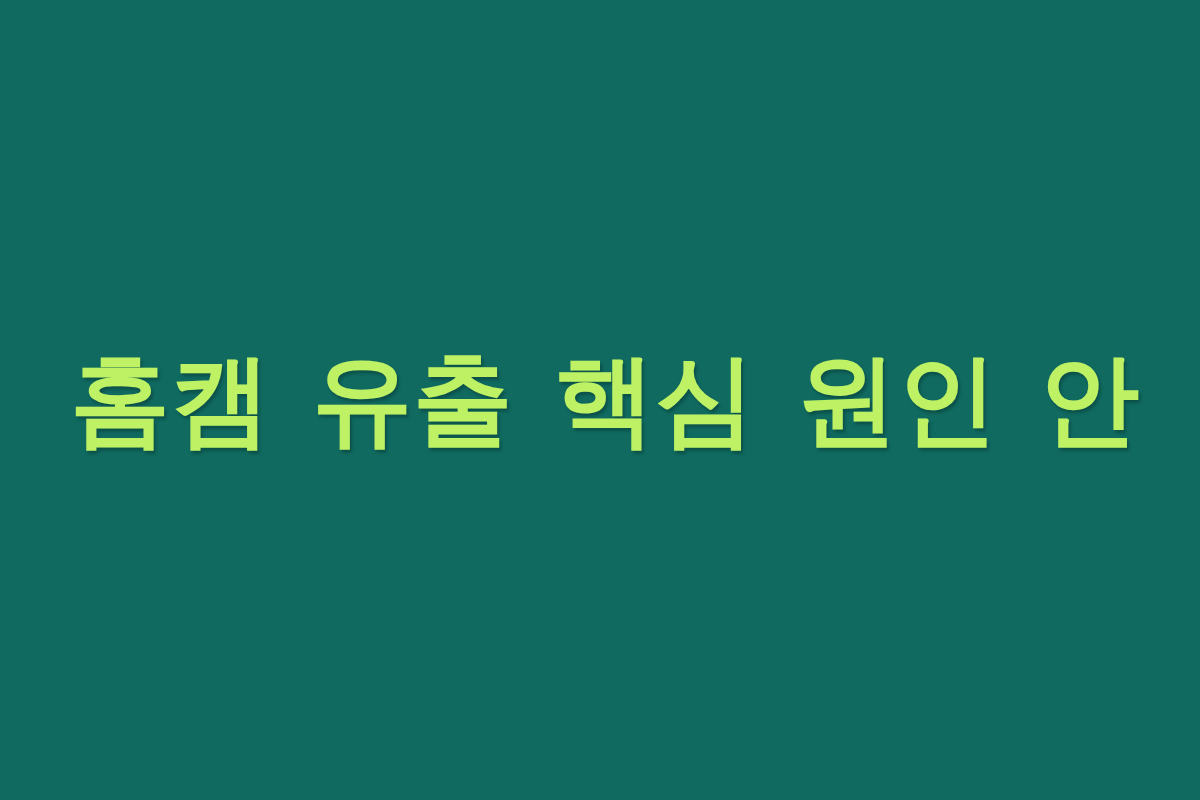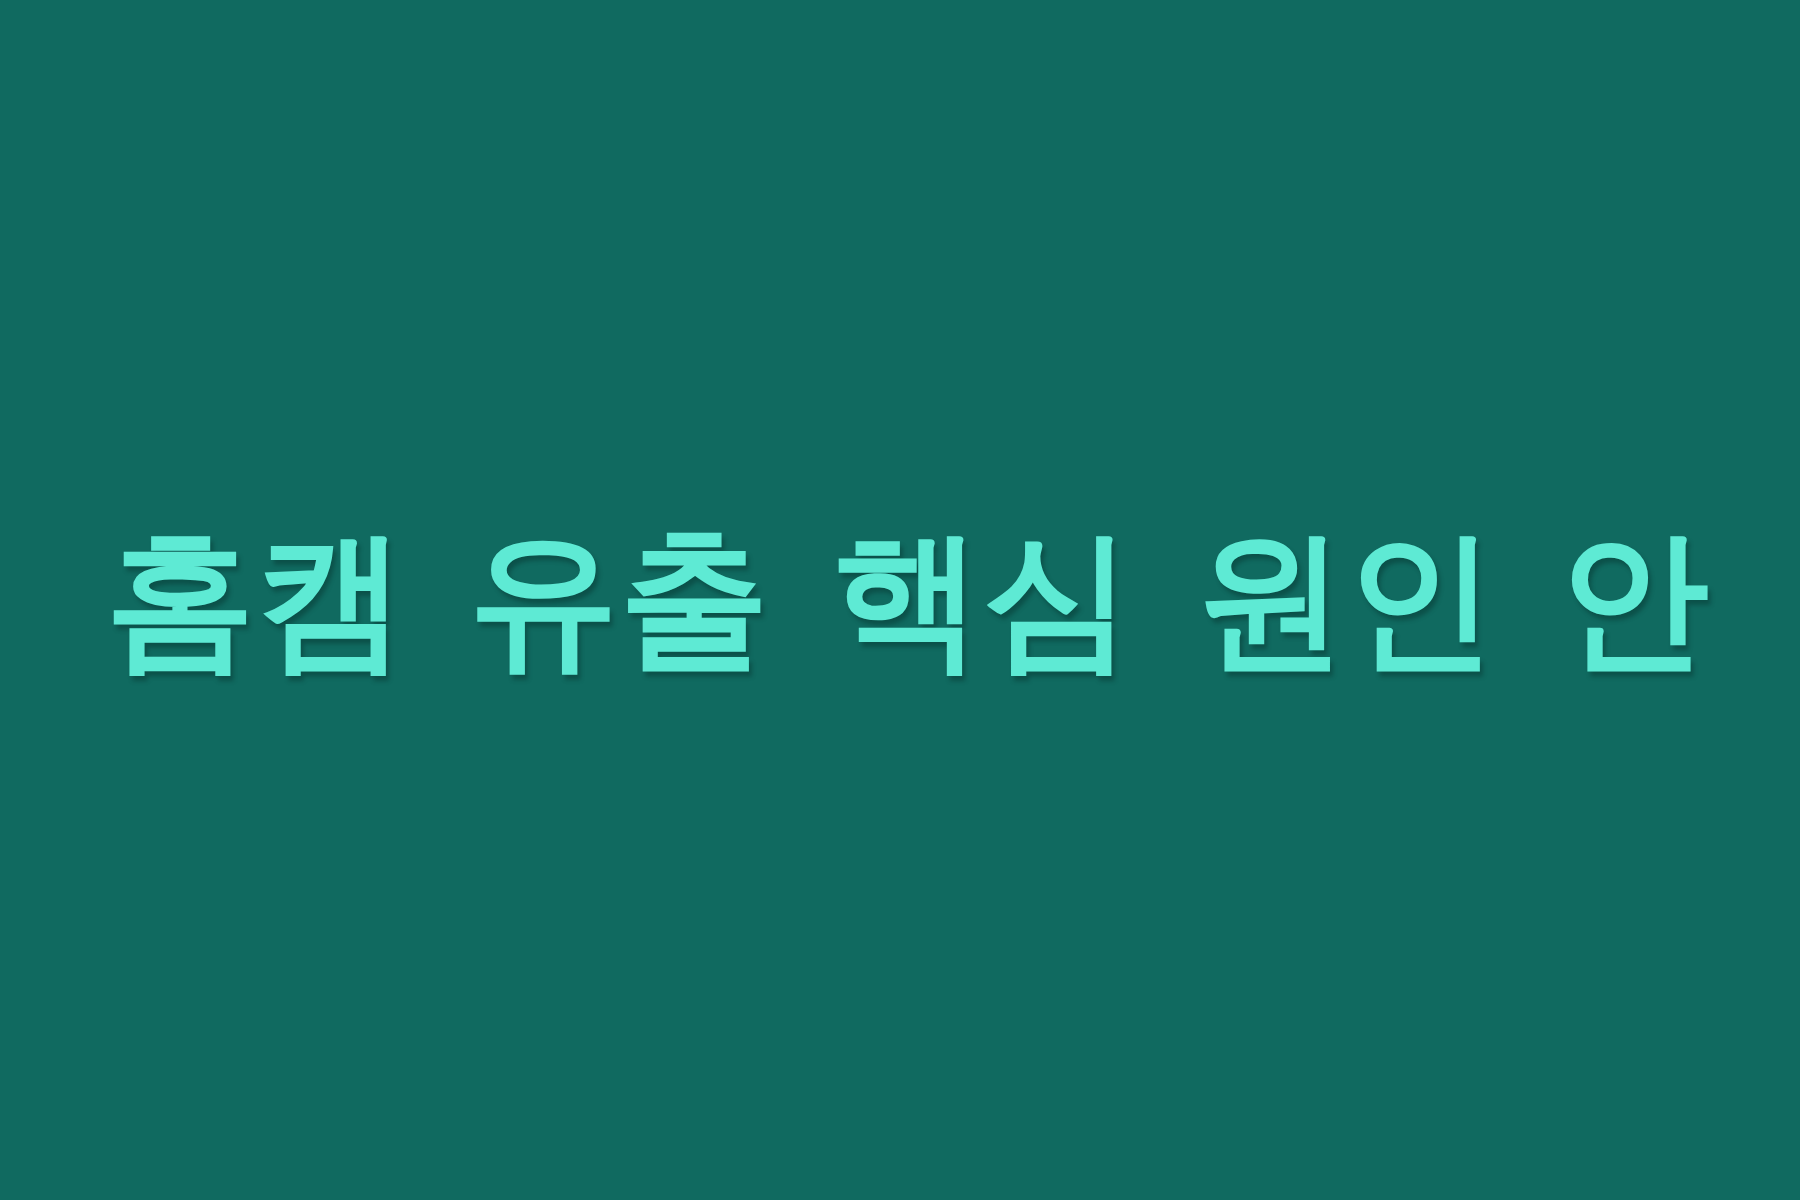--- a/index.html
+++ b/index.html
@@ -45,16 +45,16 @@
   }
 
   #headline .line-2 {
     font-size: 100px;
   }
 </style>
 </head>
 <body>
 
 <div id="title-card" style="background: rgb(16, 106, 96);">
-  <h1 id="headline" style="color: #5eead4;">
+  <h1 id="headline" style="color: #bef264;">
     <span class="line line-1">홈캠 유출 핵심 원인 안</span>
   </h1>
 </div>
 
 </body></html>

